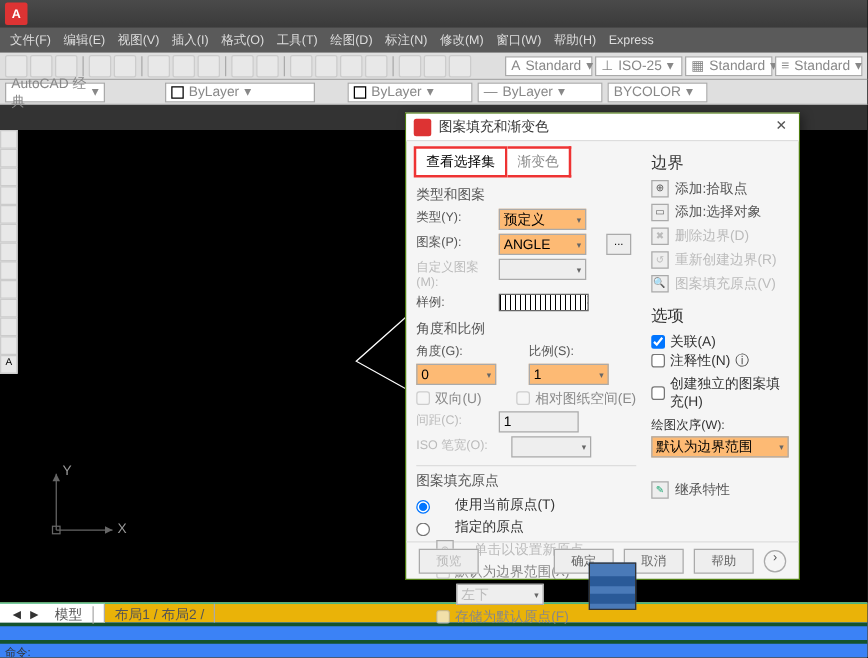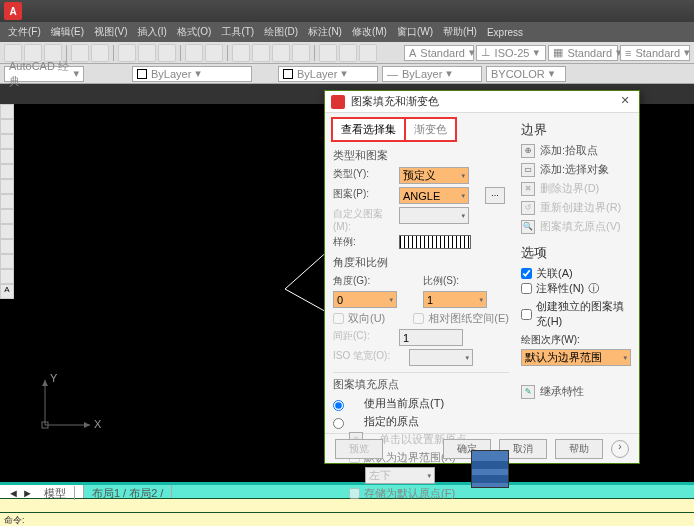--- a/index.html
+++ b/index.html
@@ -13,23 +13,23 @@
 .toolbar1 .sep{width:1px;height:16px;background:#aaa;margin:0 2px}
 .style-dd{height:16px;background:#fff;border:1px solid #aaa;font-size:9px;padding:0 4px;display:flex;align-items:center;color:#888;gap:4px}
 .layerbar{height:20px;background:#dfdfdf;border-bottom:1px solid #aaa;display:flex;align-items:center;padding:0 4px;gap:4px}
 .canvas{position:absolute;left:0;top:104px;right:0;bottom:44px;background:#000}
 .vtool{position:absolute;left:0;top:0;width:14px;background:#dfdfdf;display:flex;flex-direction:column}
 .vtool div{width:14px;height:15px;border:1px solid #ccc;font-size:8px;text-align:center;background:#e8e8e8}
 .ucs{position:absolute;left:30px;bottom:40px;color:#999;font-size:10px}
 .axis-line{stroke:#666;stroke-width:1;fill:none}
 .triangle{position:absolute;left:280px;top:140px}
 .cmdarea{position:absolute;left:0;bottom:0;right:0;height:44px;background:#eee}
-.tabs{height:16px;background:#5eead4;display:flex;border-top:3px solid #14b8a6;font-size:9px}
+.tabs{height:16px;background:#eab308;display:flex;border-top:1px solid #14b8a6;font-size:9px}
 .tabs span{padding:1px 8px;border-right:1px solid #aaa;color:#555}
-.cmdline{height:14px;background:#fef9c3;border-top:1px solid #14532d;padding:1px 4px;font-size:9px;color:#333}
+.cmdline{height:14px;background:#3b82f6;border-top:3px solid #14532d;padding:1px 4px;font-size:9px;color:#333}
 
 .dialog{position:absolute;left:324px;top:90px;width:316px;height:374px;background:#f5f5f5;border:1px solid #4d7c0f;box-shadow:2px 2px 8px rgba(0,0,0,0.4)}
 .dlg-title{height:22px;background:#fff;display:flex;align-items:center;padding:0 6px;border-bottom:1px solid #ddd}
 .dlg-title .ico{width:14px;height:14px;background:#d33;border-radius:2px;margin-right:6px}
 .dlg-title .txt{flex:1;font-size:11px;color:#333}
 .dlg-title .close{width:16px;height:16px;text-align:center;cursor:pointer;color:#555}
 .dlg-body{display:flex;height:320px}
 .dlg-left{width:216px;padding:0}
 .dlg-right{flex:1;padding:8px 8px 0 4px}
 .tab-row{display:flex;margin:4px 6px 0 6px}

